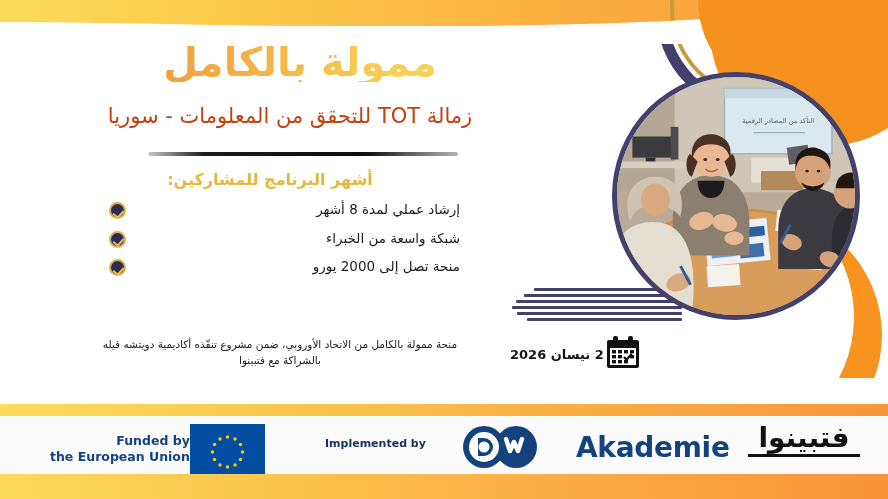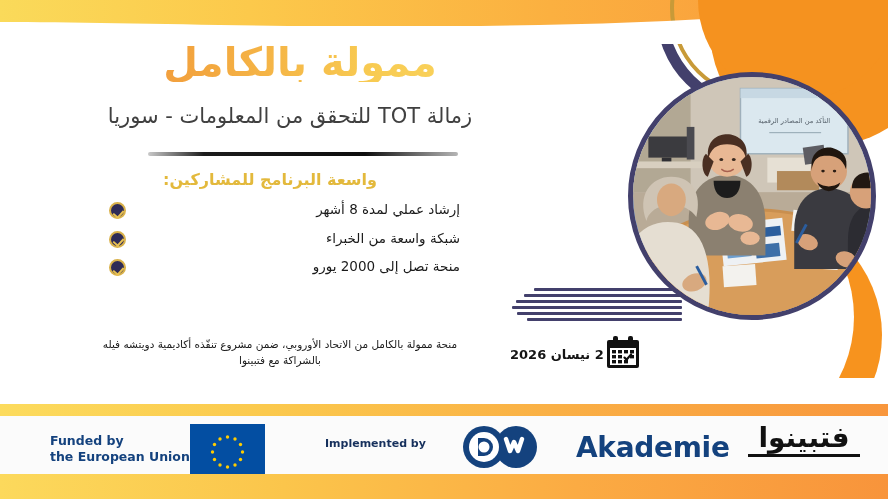--- a/index.html
+++ b/index.html
@@ -43,21 +43,21 @@
     position:absolute;right:6px;top:210px;width:250px;height:250px;border-radius:50%;
     background:#f7931e;z-index:1;
   }
   .br-orange-mask{
     position:absolute;right:34px;top:186px;width:262px;height:262px;border-radius:50%;
     background:#ffffff;z-index:2;
   }
 
   
   .photo-wrap{
-    position:absolute;left:628px;top:72px;width:248px;height:248px;border-radius:50%;
+    position:absolute;left:612px;top:72px;width:248px;height:248px;border-radius:50%;
     border:5px solid #43406c;overflow:hidden;z-index:6;box-sizing:border-box;
     background:#3b82f6;
   }
   .photo{position:absolute;inset:0;overflow:hidden;}
 
   
   .stripes{position:absolute;left:512px;top:288px;width:170px;height:34px;z-index:5;}
   .stripes i{display:block;height:3px;background:#43406c;margin-bottom:3px;border-radius:1px;}
   .stripes i:nth-child(1){width:148px;}
   .stripes i:nth-child(2){width:158px;}
@@ -70,21 +70,21 @@
   .headline{
     position:absolute;left:60px;top:42px;width:480px;text-align:center;
     font-size:40px;font-weight:bold;letter-spacing:0px;line-height:1;
     background:linear-gradient(90deg,#ef8b3c 0%,#f3a73f 30%,#f8cb52 65%,#fbd964 100%);
     -webkit-background-clip:text;background-clip:text;color:transparent;
     -webkit-text-fill-color:transparent;
     z-index:7;
   }
   .subhead{
     position:absolute;left:40px;top:103px;width:500px;text-align:center;
-    font-size:21px;color:#404040;font-weight:400;line-height:1.25;z-index:7;
+    font-size:21px;color:#c2410c;font-weight:400;line-height:1.25;z-index:7;
   }
   .rule{
     position:absolute;left:148px;top:152px;width:310px;height:4px;border-radius:2px;
     background:linear-gradient(90deg,#c9c9c9 0%,#1c1c1c 18%,#0d0d0d 70%,#b5b5b5 100%);
     z-index:7;
   }
   .provides{
     position:absolute;left:40px;top:170px;width:460px;text-align:center;
     font-size:16px;font-weight:bold;color:#e3b93c;z-index:7;
   }
@@ -135,21 +135,21 @@
     display:flex;align-items:center;
   }
   .bottom-band{
     position:absolute;left:0;top:474px;width:888px;height:25px;
     background:linear-gradient(90deg,#fcd95c 0%,#fbc54b 32%,#fbab43 65%,#f8943b 100%);
     z-index:4;
   }
   .eu-logo{position:absolute;left:40px;top:424px;display:flex;align-items:center;z-index:6;}
   .eu-flag{width:75px;height:50px;background:#034ea2;position:relative;border-radius:1px;}
   .eu-text{margin-left:10px;color:#14427e;font-weight:bold;font-size:12.5px;line-height:1.25;
-           text-align:left;direction:ltr;}
+           text-align:right;direction:ltr;}
   .impl{position:absolute;left:325px;top:437px;color:#16305c;font-weight:bold;font-size:11px;
         direction:ltr;z-index:6;}
   .dw{position:absolute;left:462px;top:425px;display:flex;align-items:center;z-index:6;direction:ltr;}
   .dw-mark{position:relative;width:86px;height:44px;}
   .dw-text{margin-left:28px;color:#14427e;font-weight:bold;font-size:28px;letter-spacing:-.3px;}
   .fatabyyano{position:absolute;right:28px;top:424px;z-index:6;text-align:center;}
   .fb-word{font-size:28px;font-weight:bold;color:#111;line-height:1;}
   .fb-underline{width:112px;height:3px;background:#111;margin-top:2px;}
 </style>
 </head>
@@ -255,21 +255,21 @@
       <i></i>
       <i></i>
       <i></i>
       <i></i>
       <i></i>
   </div>
 
   <div class="headline">ممولة بالكامل</div>
   <div class="subhead">زمالة TOT للتحقق من المعلومات - سوريا</div>
   <div class="rule"></div>
-  <div class="provides">واسعة البرنامج للمشاركين:</div>
+  <div class="provides">أشهر البرنامج للمشاركين:</div>
 
   <div class="bullets">
     <div class="bullet">
       <span class="mark"></span>
       <span class="btxt">إرشاد عملي لمدة 8 أشهر</span>
     </div>
     <div class="bullet">
       <span class="mark"></span>
       <span class="btxt">شبكة واسعة من الخبراء</span>
     </div>

